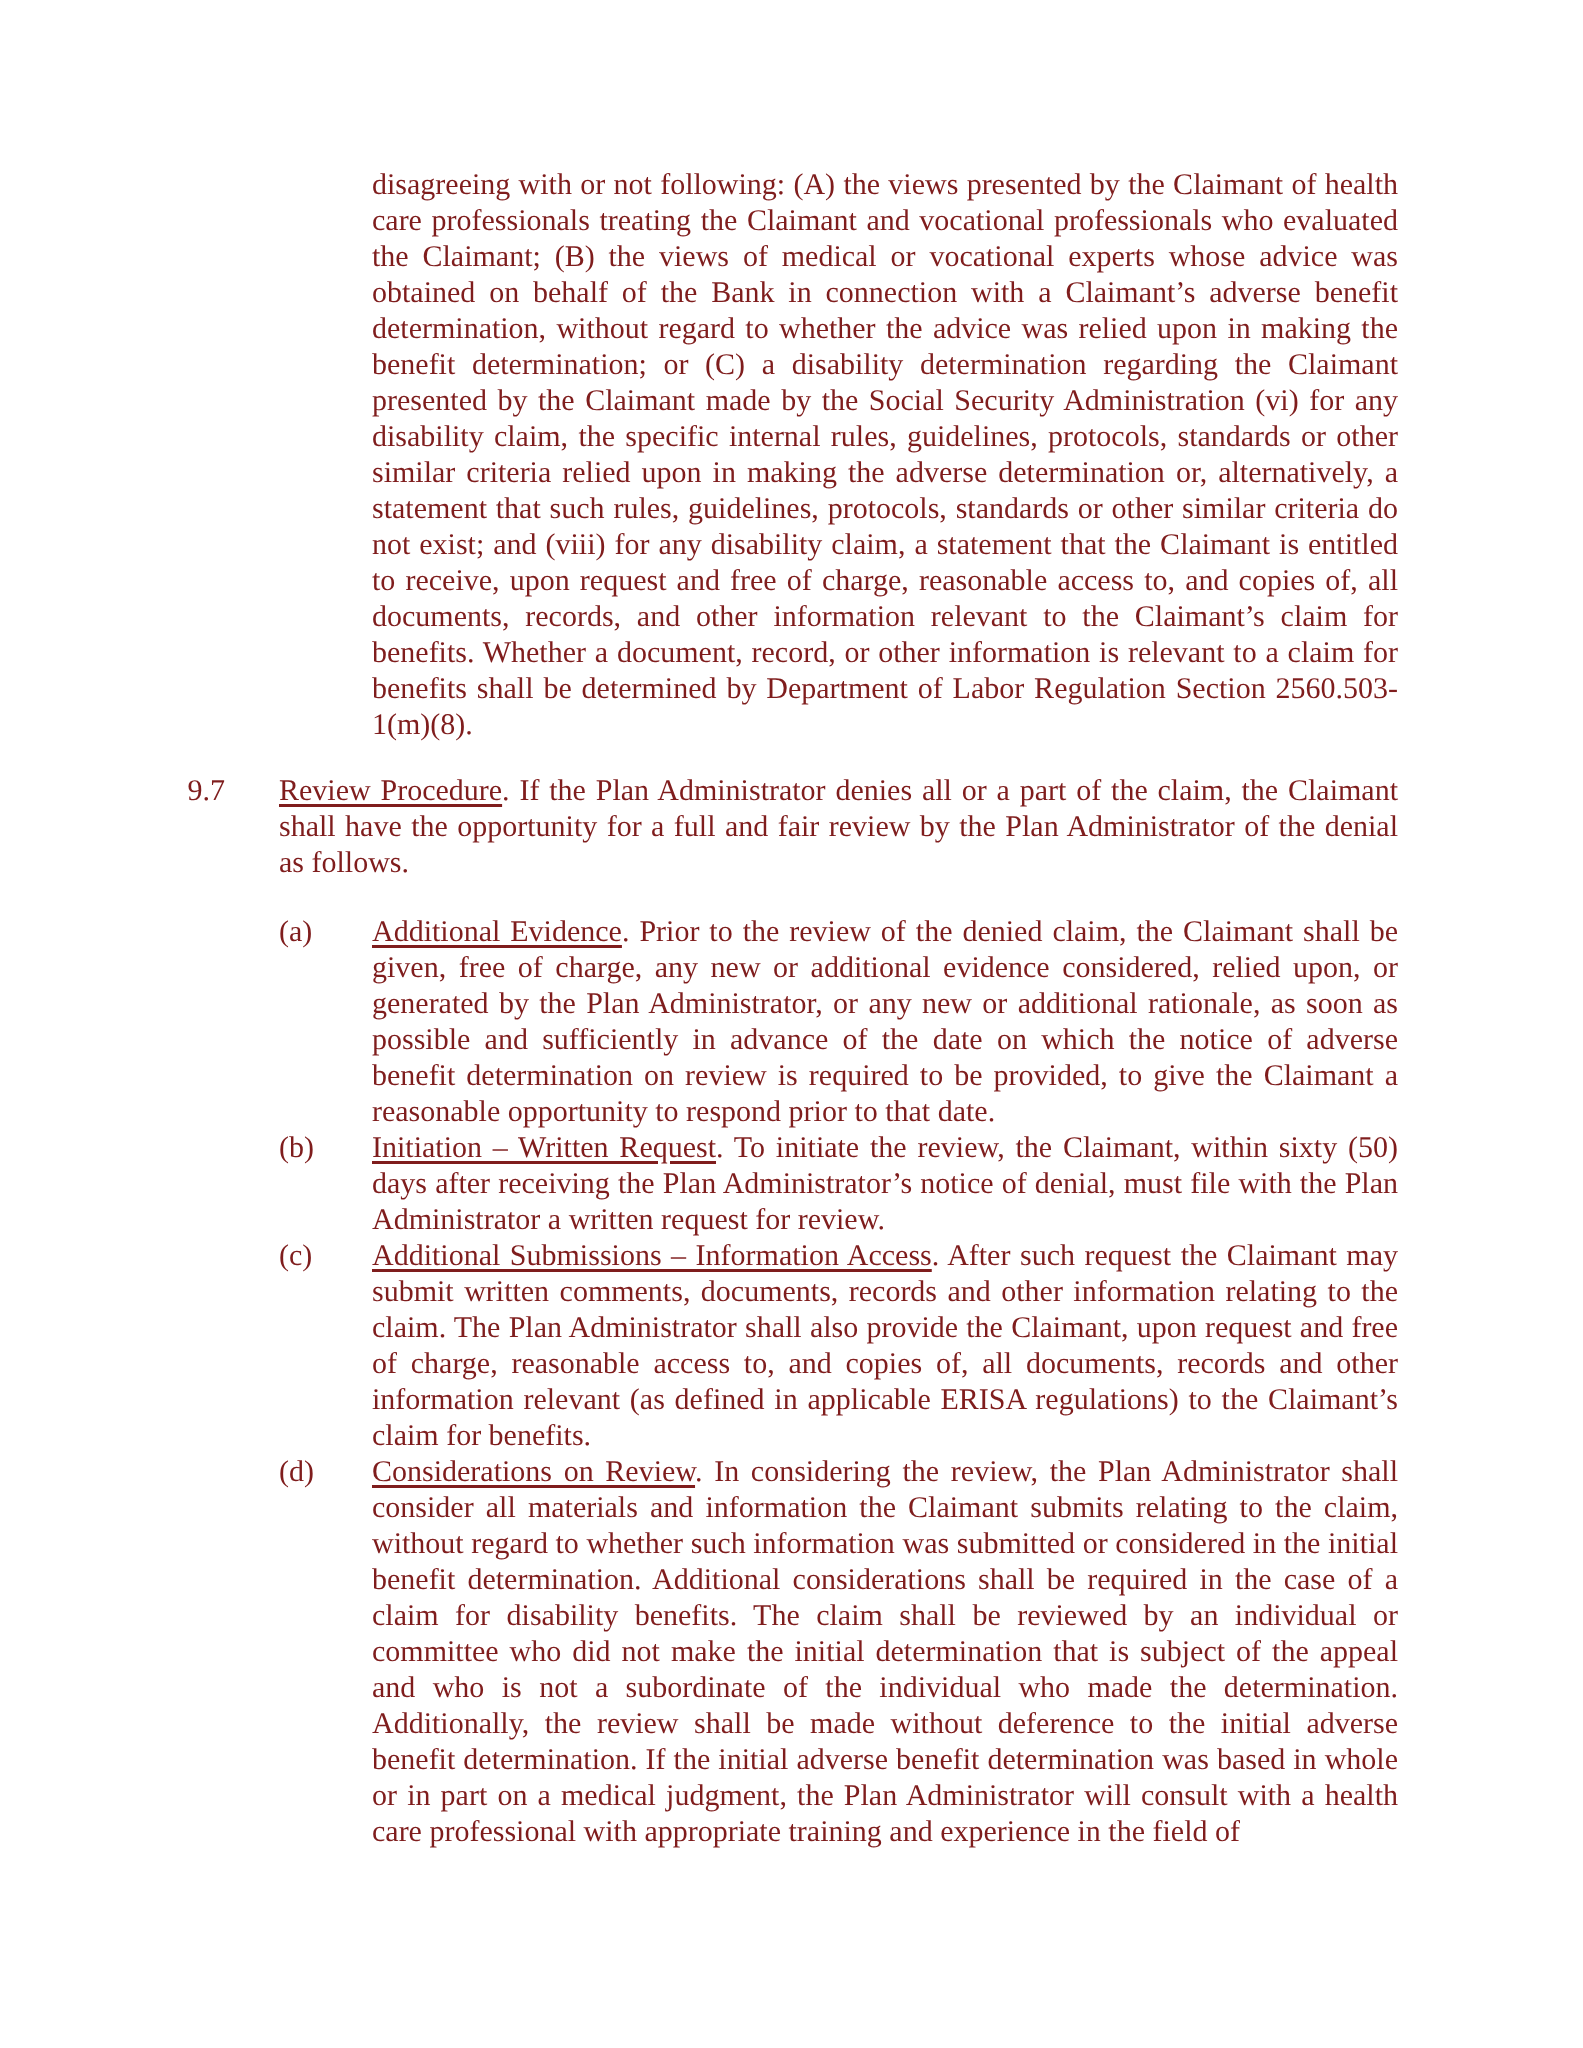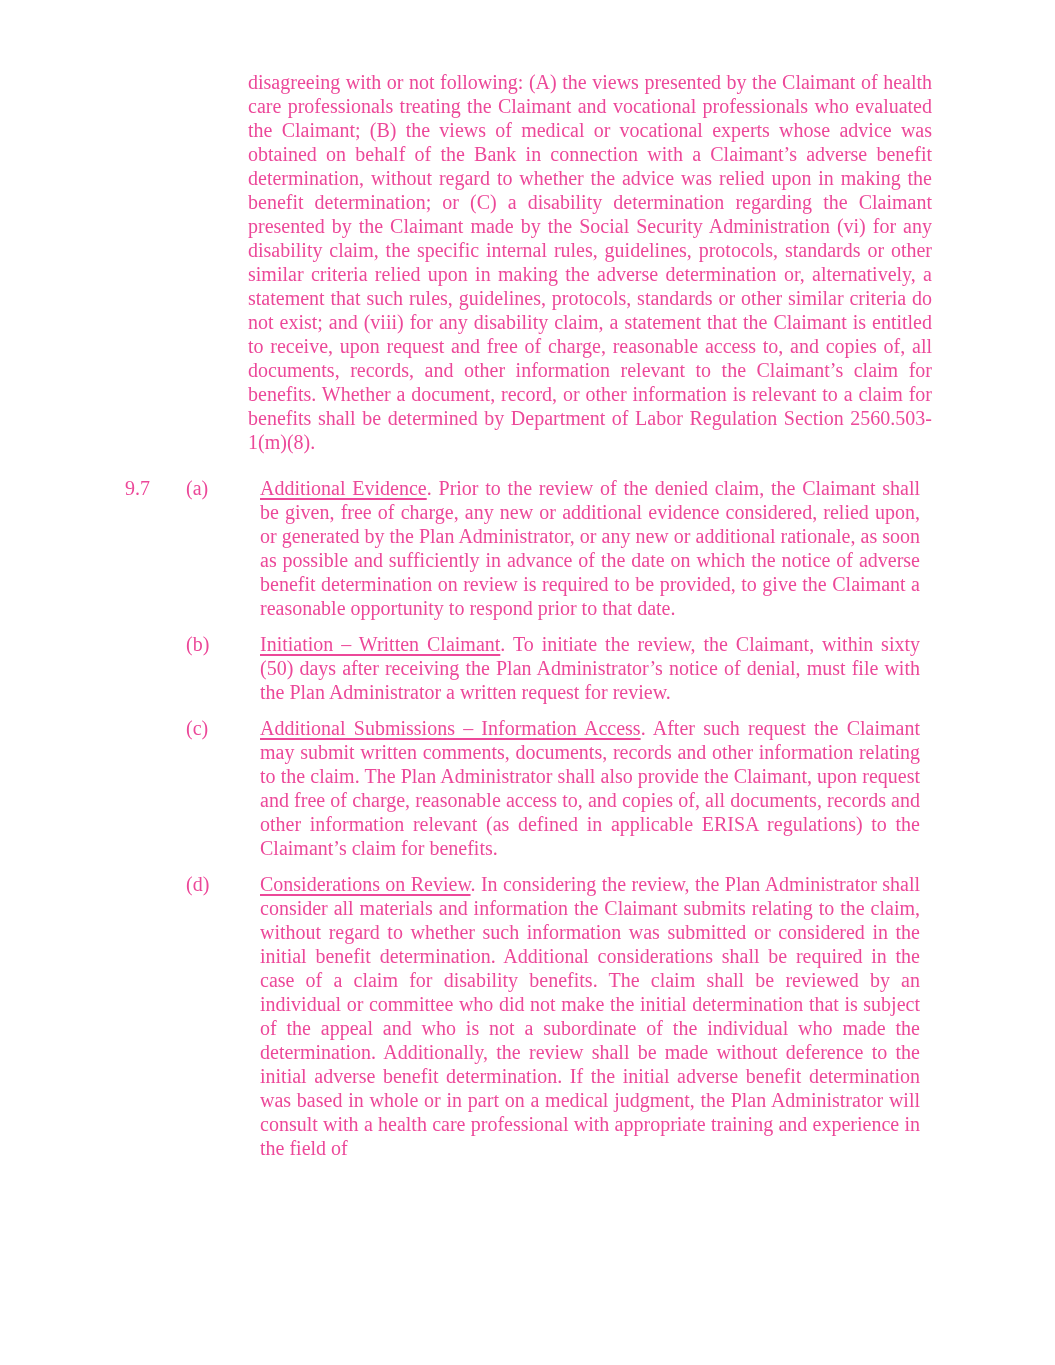--- a/index.html
+++ b/index.html
@@ -5,23 +5,23 @@
   html, body {
     margin: 0;
     padding: 0;
     background: #ffffff;
   }
   .page {
     position: relative;
     width: 1055px;
     height: 1365px;
     box-sizing: border-box;
-    padding: 70px 0 0 125px;
+    padding: 111px 0 0 125px;
     background: #ffffff;
-    color: #ec4899;
+    color: #7f1d1d;
     font-family: "Liberation Serif", serif;
     font-size: 20px;
     line-height: 24px;
   }
   .cont-para {
     width: 684px;
     margin: 0 0 0 123px;
     text-align: justify;
   }
   .section {
@@ -48,48 +48,49 @@
     width: 746px;
     box-sizing: border-box;
     padding-left: 62px;
   }
   .item-label {
     position: absolute;
     left: 0;
     top: 0;
   }
   .item-para {
-    margin: 12px;
+    margin: 0;
     text-align: justify;
   }
   .u {
     text-decoration: underline;
     text-underline-offset: 3px;
   }
 </style>
 </head>
 <body>
 
 <div class="page">
 
   <p class="cont-para">disagreeing with or not following: (A) the views presented by the Claimant of health care professionals treating the Claimant and vocational professionals who evaluated the Claimant; (B) the views of medical or vocational experts whose advice was obtained on behalf of the Bank in connection with a Claimant’s adverse benefit determination, without regard to whether the advice was relied upon in making the benefit determination; or (C) a disability determination regarding the Claimant presented by the Claimant made by the Social Security Administration (vi) for any disability claim, the specific internal rules, guidelines, protocols, standards or other similar criteria relied upon in making the adverse determination or, alternatively, a statement that such rules, guidelines, protocols, standards or other similar criteria do not exist; and (viii) for any disability claim, a statement that the Claimant is entitled to receive, upon request and free of charge, reasonable access to, and copies of, all documents, records, and other information relevant to the Claimant’s claim for benefits. Whether a document, record, or other information is relevant to a claim for benefits shall be determined by Department of Labor Regulation Section 2560.503-1(m)(8).</p>
 
   <div class="section">
     <span class="sec-num">9.7</span>
+    <p class="sec-para"><span class="u">Review Procedure</span><span>.  If the Plan Administrator denies all or a part of the claim, the Claimant shall have the opportunity for a full and fair review by the Plan Administrator of the denial as follows.</span></p>
 
     <div class="items">
 
       <div class="item">
         <span class="item-label">(a)</span>
         <p class="item-para"><span class="u">Additional Evidence</span><span>.  Prior to the review of the denied claim, the Claimant shall be given, free of charge, any new or additional evidence considered, relied upon, or generated by the Plan Administrator, or any new or additional rationale, as soon as possible and sufficiently in advance of the date on which the notice of adverse benefit determination on review is required to be provided, to give the Claimant a reasonable opportunity to respond prior to that date.</span></p>
       </div>
 
       <div class="item">
         <span class="item-label">(b)</span>
-        <p class="item-para"><span class="u">Initiation – Written Claimant</span><span>.  To initiate the review, the Claimant, within sixty (50) days after receiving the Plan Administrator’s notice of denial, must file with the Plan Administrator a written request for review.</span></p>
+        <p class="item-para"><span class="u">Initiation – Written Request</span><span>.  To initiate the review, the Claimant, within sixty (50) days after receiving the Plan Administrator’s notice of denial, must file with the Plan Administrator a written request for review.</span></p>
       </div>
 
       <div class="item">
         <span class="item-label">(c)</span>
         <p class="item-para"><span class="u">Additional Submissions – Information Access</span><span>.  After such request the Claimant may submit written comments, documents, records and other information relating to the claim.  The Plan Administrator shall also provide the Claimant, upon request and free of charge, reasonable access to, and copies of, all documents, records and other information relevant (as defined in applicable ERISA regulations) to the Claimant’s claim for benefits.</span></p>
       </div>
 
       <div class="item">
         <span class="item-label">(d)</span>
         <p class="item-para"><span class="u">Considerations on Review</span><span>.  In considering the review, the Plan Administrator shall consider all materials and information the Claimant submits relating to the claim, without regard to whether such information was submitted or considered in the initial benefit determination. Additional considerations shall be required in the case of a claim for disability benefits. The claim shall be reviewed by an individual or committee who did not make the initial determination that is subject of the appeal and who is not a subordinate of the individual who made the determination. Additionally, the review shall be made without deference to the initial adverse benefit determination. If the initial adverse benefit determination was based in whole or in part on a medical judgment, the Plan Administrator will consult with a health care professional with appropriate training and experience in the field of</span></p>

